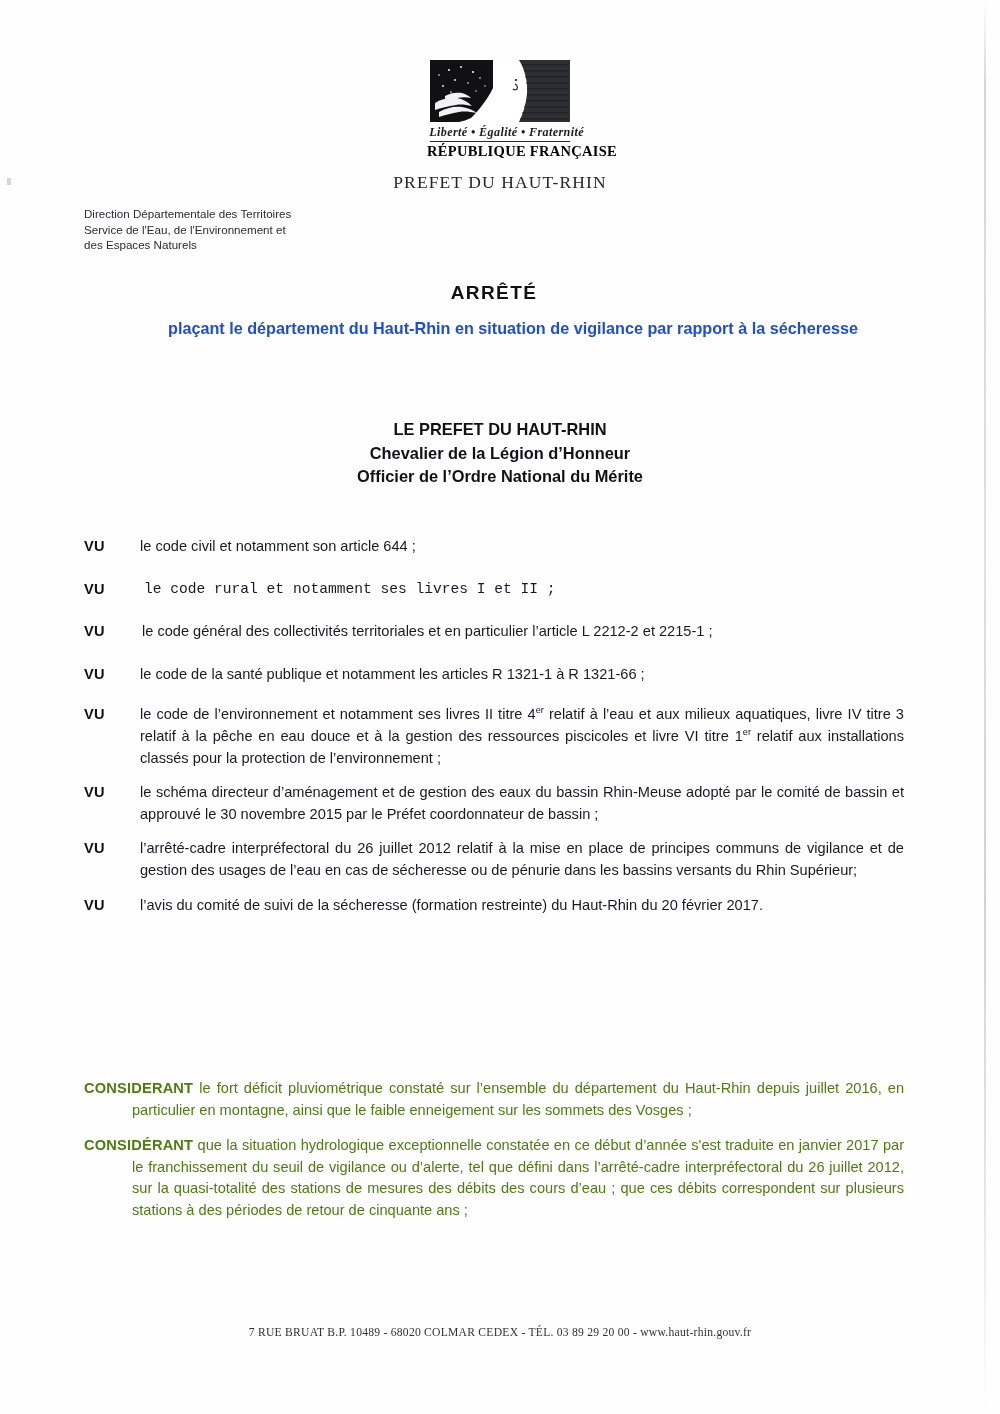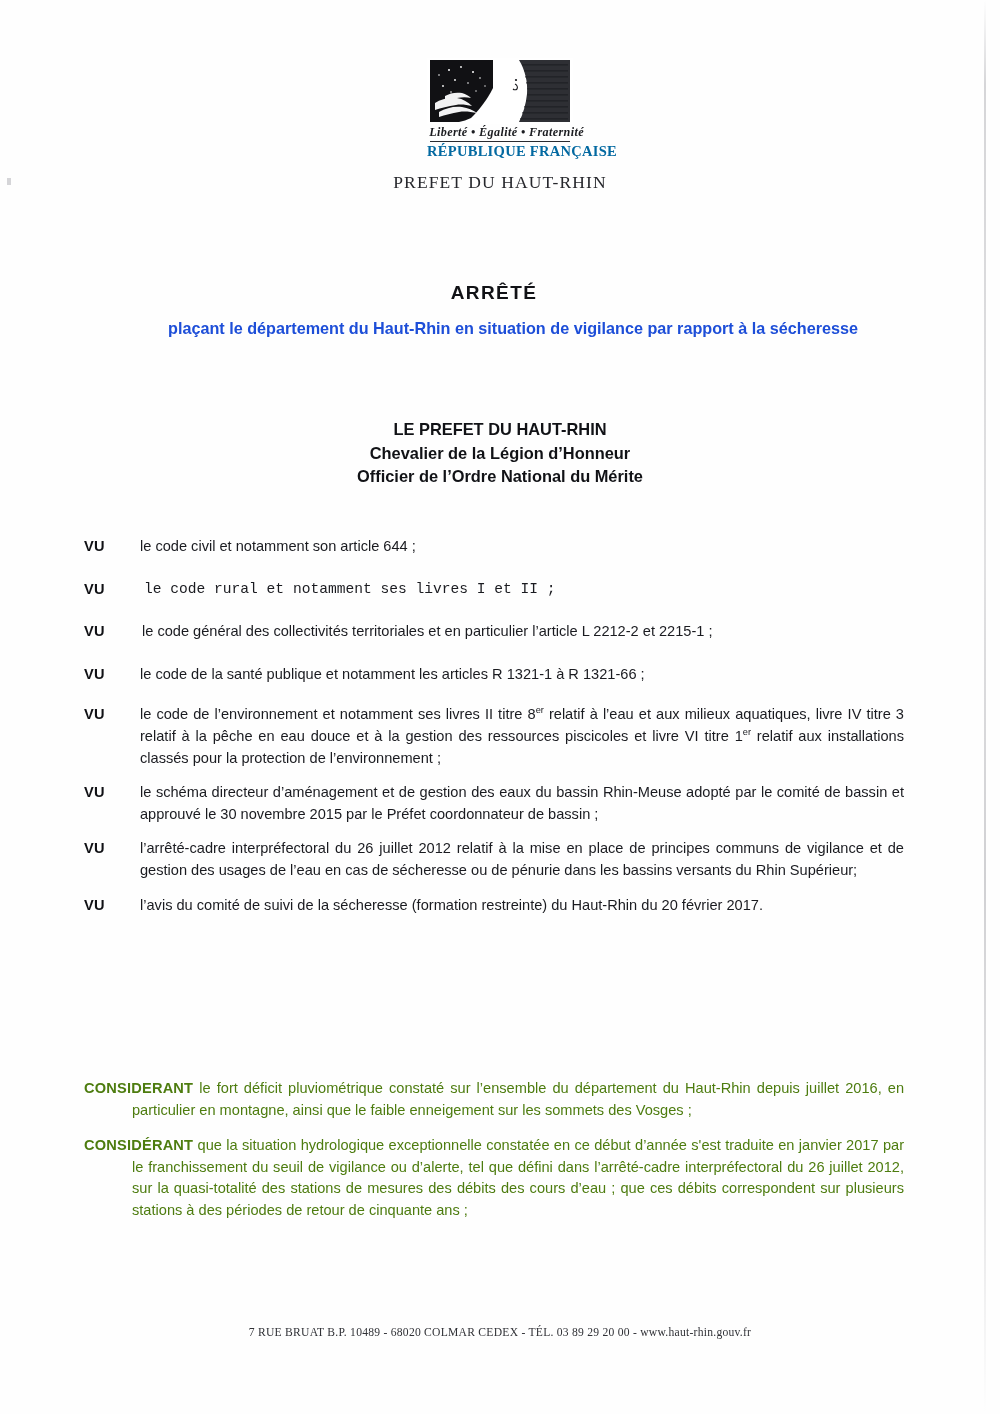--- a/index.html
+++ b/index.html
@@ -78,21 +78,21 @@
     width: 140px;
     height: 1px;
     background: #2a2b30;
     margin: 1px auto 1px auto;
   }
   .republique {
     font-family: "Liberation Serif", serif;
     font-size: 14.5px;
     font-weight: bold;
     letter-spacing: 0.3px;
-    color: #0369a1;
+    color: #000000;
     white-space: nowrap;
   }
 
   .prefet-line {
     position: absolute;
     left: 0;
     right: 0;
     top: 172px;
     text-align: center;
     font-family: "Liberation Serif", serif;
@@ -281,20 +281,23 @@
         <circle cx="89" cy="22" r="1.1" fill="#15161a"></circle>
       </svg>
       <div class="devise">Liberté • Égalité • Fraternité</div>
       <div class="devise-rule"></div>
       <div class="republique">RÉPUBLIQUE FRANÇAISE</div>
     </div>
   </div>
 
   <div class="prefet-line">PREFET DU HAUT-RHIN</div>
 
+  <div class="service-block" style="white-space:pre-line;">Direction Départementale des Territoires
+Service de l'Eau, de l'Environnement et
+des Espaces Naturels</div>
 
   <div class="arrete-title">ARRÊTÉ</div>
   <div class="arrete-sub">plaçant le département du Haut-Rhin en situation de vigilance par rapport à la sécheresse</div>
 
   <div class="prefet-block" style="white-space:pre-line;">LE PREFET DU HAUT-RHIN
 Chevalier de la Légion d’Honneur
 Officier de l’Ordre National du Mérite</div>
 
   <div class="body">
 
@@ -314,21 +317,21 @@
     </div>
 
     <div class="clause g4">
       <div class="clause-vu">VU</div>
       <div class="clause-text nojust">le code de la santé publique et notamment les articles R 1321-1 à R 1321-66 ;</div>
     </div>
 
     <div class="clause g5">
       <div class="clause-vu">VU</div>
       <div class="clause-text">
-        <span>le code de l’environnement et notamment ses livres II titre 8</span><sup class="ord">er</sup><span> relatif à l’eau et aux milieux aquatiques, livre IV titre 3 relatif à la pêche en eau douce et à la gestion des ressources piscicoles et livre VI titre 1</span><sup class="ord">er</sup><span> relatif aux installations classés pour la protection de l’environnement ;</span>
+        <span>le code de l’environnement et notamment ses livres II titre 4</span><sup class="ord">er</sup><span> relatif à l’eau et aux milieux aquatiques, livre IV titre 3 relatif à la pêche en eau douce et à la gestion des ressources piscicoles et livre VI titre 1</span><sup class="ord">er</sup><span> relatif aux installations classés pour la protection de l’environnement ;</span>
       </div>
     </div>
 
     <div class="clause g6">
       <div class="clause-vu">VU</div>
       <div class="clause-text">le schéma directeur d’aménagement et de gestion des eaux du bassin Rhin-Meuse adopté par le comité de bassin et approuvé le 30 novembre 2015 par le Préfet coordonnateur de bassin ;</div>
     </div>
 
     <div class="clause g7">
       <div class="clause-vu">VU</div>

